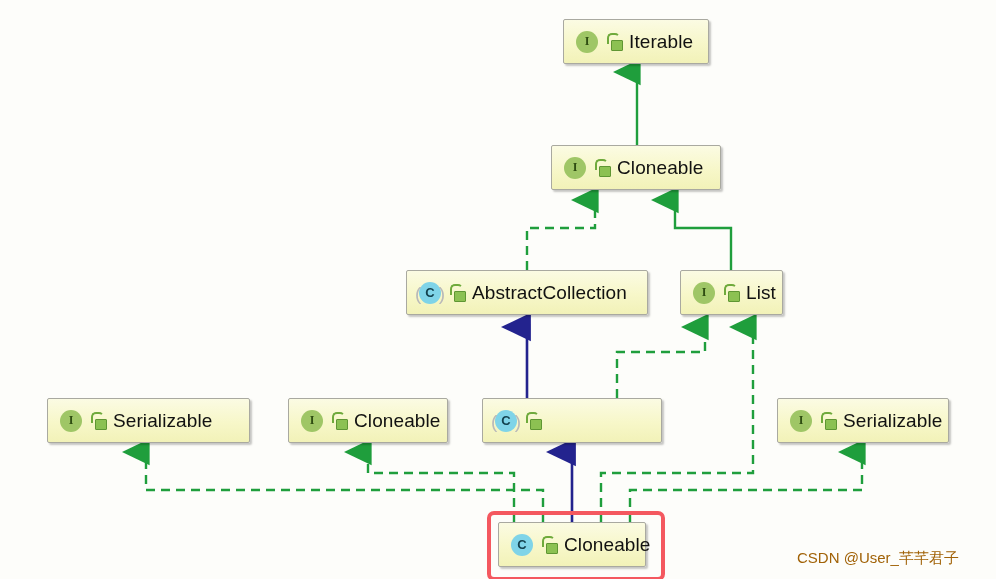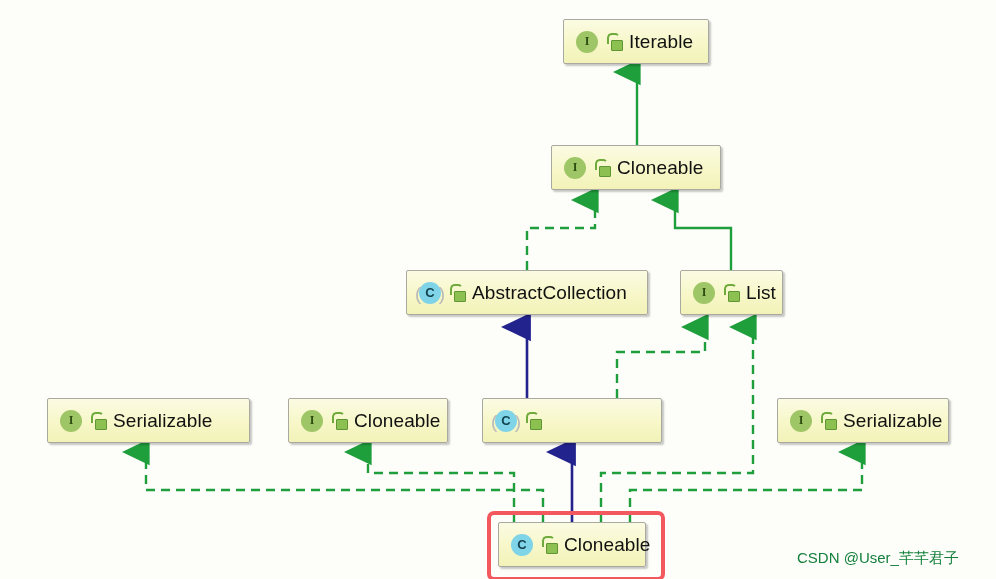--- a/index.html
+++ b/index.html
@@ -254,14 +254,14 @@
         <span class="icon-lock">
           <span class="shackle"></span>
           <span class="body"></span>
         </span>
         <span class="node-label">Cloneable</span>
       </div>
     </div>
 
   <div class="highlight-box" style="left: 487px; top: 511px; width: 170px; height: 62px; border-color: rgb(244, 88, 95);"></div>
 
-  <div class="watermark" style="left: 797px; top: 549px; color: #15803d;">CSDN @User_芊芊君子</div>
+  <div class="watermark" style="left: 797px; top: 549px; color: #a16207;">CSDN @User_芊芊君子</div>
 </div>
 
 </body></html>

